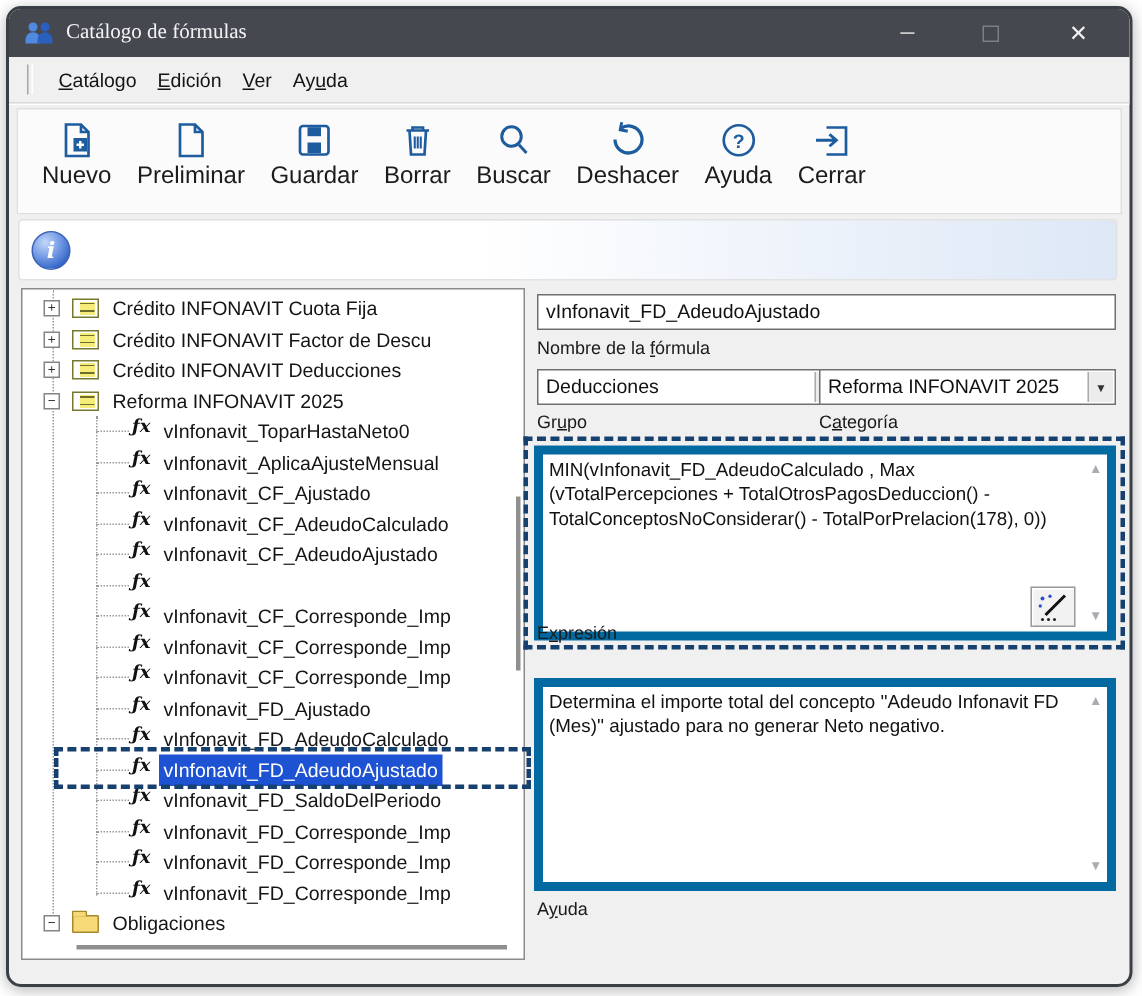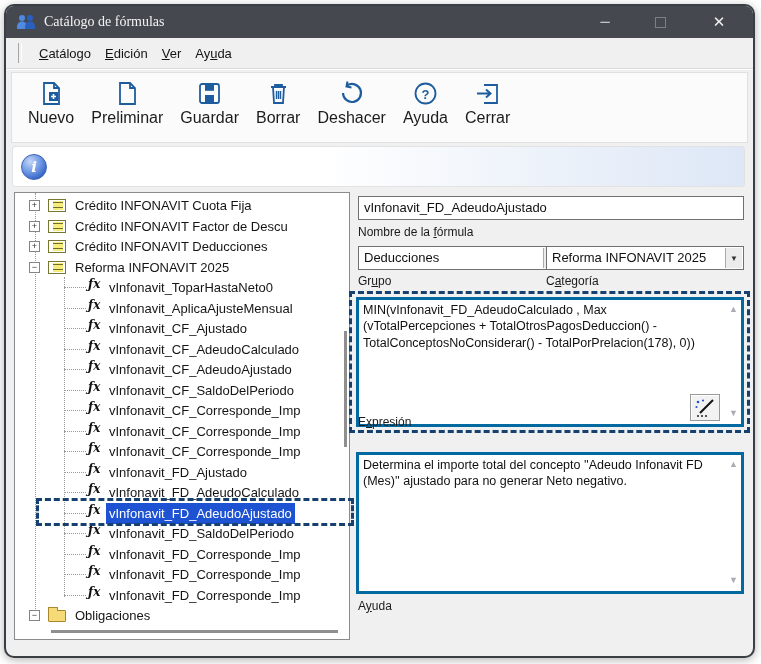--- a/index.html
+++ b/index.html
@@ -75,21 +75,21 @@
   .textinput { position:absolute; left:352px; top:190px; width:386px; height:24px; background:#ffffff;
     border:1px solid #707070; font-size:13px; color:#111; line-height:22px; padding-left:5px;
     white-space:nowrap; overflow:hidden; }
   .combo { position:absolute; top:240px; height:24px; background:#ffffff; border:1px solid #707070; }
   .combo-grupo { left:352px; width:204px; }
   .combo-cat   { left:540px; width:198px; }
   .combo .val { font-size:13px; color:#111; line-height:22px; padding-left:5px; white-space:nowrap; overflow:hidden; margin-right:18px; }
   .combo .arrowbtn { position:absolute; right:1px; top:1px; bottom:1px; width:17px; background:#ececec;
     border-left:1px solid #ababab; display:flex; align-items:center; justify-content:center;
     font-size:8px; color:#333; }
-  .textbox { position:absolute; left:350px; width:388px; background:#ffffff; border:3px solid #0369a1;
+  .textbox { position:absolute; left:350px; width:388px; background:#ffffff; border:6px solid #0369a1;
     font-size:12.5px; color:#111; line-height:1.3; }
   .tb-expr { top:291px; height:130px; }
   .tb-help { top:446px; height:142px; }
   .tbtext { position:absolute; inset:2px 20px 2px 4px; white-space:pre-wrap; overflow:hidden; }
   .sarrow { position:absolute; right:3px; font-size:9px; color:#a9adb3; }
   .sa-up { top:4px; } .sa-dn { bottom:4px; }
   .wandbtn { position:absolute; right:21px; bottom:3px; width:30px; height:27px; background:#f2f2f2;
     border:1px solid #9a9a9a; box-shadow:inset 1px 1px 0 #ffffff; display:flex; align-items:center; justify-content:center; }
 
   
@@ -153,20 +153,27 @@
       </div>
       <div class="tbtn">
         <svg viewBox="0 0 27 27" fill="none" stroke="#1d5c9e" stroke-width="1.8">
           <path d="M6 7h15M10 7V5h7v2"></path>
             <path d="M8 7l1 16h9l1-16"></path>
           <path d="M11.5 11v8M13.5 11v8M15.5 11v8" stroke-width="1.4"></path>
         </svg>
         <span class="tlab">Borrar</span>
       </div>
       <div class="tbtn">
+        <svg viewBox="0 0 27 27" fill="none" stroke="#1d5c9e" stroke-width="2">
+          <circle cx="12" cy="11" r="6.5"></circle>
+            <path d="M17 16.5l5 5.5"></path>
+        </svg>
+        <span class="tlab">Buscar</span>
+      </div>
+      <div class="tbtn">
         <svg viewBox="0 0 27 27" fill="none" stroke="#1d5c9e" stroke-width="2.2">
           <path d="M9 5.5A9 9 0 1 1 5 13"></path>
           <path d="M9.5 1.5L8.5 6.5L13.5 7.5" stroke-width="2"></path>
         </svg>
         <span class="tlab">Deshacer</span>
       </div>
       <div class="tbtn">
         <svg viewBox="0 0 27 27" fill="none" stroke="#1d5c9e" stroke-width="1.8">
           <circle cx="13.5" cy="13.5" r="10"></circle>
           <text x="13.5" y="18.5" text-anchor="middle" font-size="13" font-family="Liberation Sans, sans-serif" fill="#1d5c9e" stroke="none" font-weight="bold">?</text>
@@ -233,21 +240,20 @@
           <span class="tlabel l1">vInfonavit_CF_AdeudoCalculado</span>
         </div>
         <div class="trow" style="top: 166px;">
           <span class="stub"></span>
           <span class="fx">ƒx</span>
           <span class="tlabel l1">vInfonavit_CF_AdeudoAjustado</span>
         </div>
         <div class="trow" style="top: 186.5px;">
           <span class="stub"></span>
           <span class="fx">ƒx</span>
-          <span class="tlabel l1">vInfonavit_CF_SaldoDelPeriodo</span>
         </div>
         <div class="trow" style="top: 207px;">
           <span class="stub"></span>
           <span class="fx">ƒx</span>
           <span class="tlabel l1">vInfonavit_CF_Corresponde_Imp</span>
         </div>
         <div class="trow" style="top: 227.5px;">
           <span class="stub"></span>
           <span class="fx">ƒx</span>
           <span class="tlabel l1">vInfonavit_CF_Corresponde_Imp</span>

